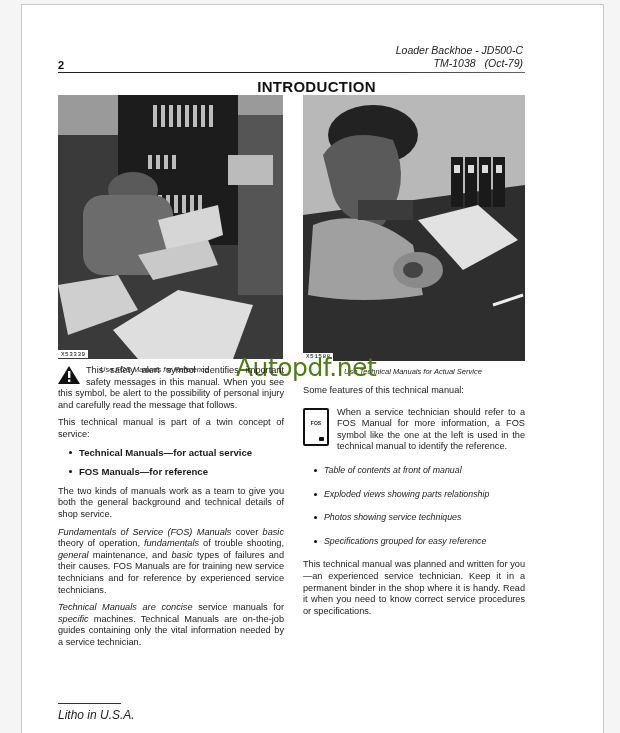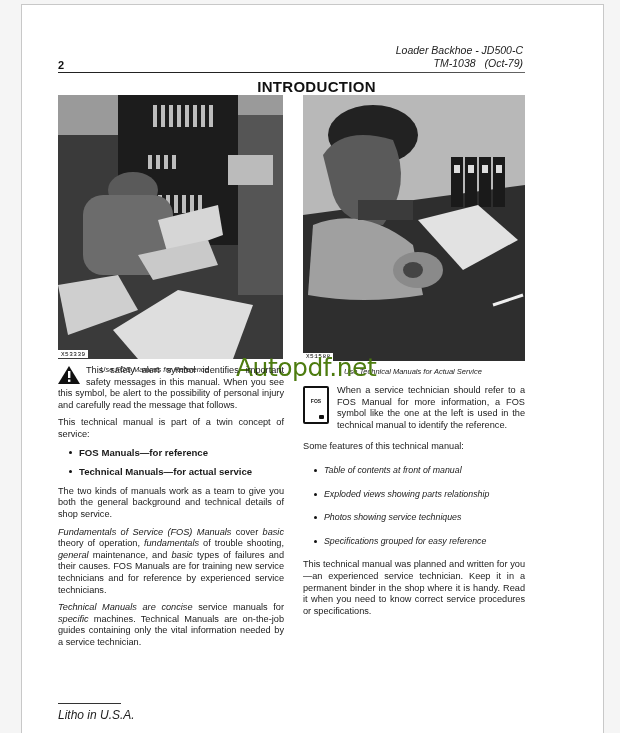--- a/index.html
+++ b/index.html
@@ -158,37 +158,37 @@
     <p>
       <svg class="warn-icon" viewBox="0 0 22 18">
         <polygon points="11,0 22,18 0,18" fill="#111"></polygon>
         <rect x="10" y="5" width="2.4" height="7" fill="#fff"></rect>
         <rect x="10" y="13.5" width="2.4" height="2.4" fill="#fff"></rect>
       </svg>
       <span>This safety alert symbol identifies important safety messages in this manual. When you see this symbol, be alert to the possibility of personal injury and carefully read the message that follows.</span>
     </p>
     <p>This technical manual is part of a twin concept of service:</p>
     <ul class="bullets left-bullets">
+      <li>Technical Manuals—for actual service</li>
       <li>FOS Manuals—for reference</li>
-      <li>Technical Manuals—for actual service</li>
     </ul>
     <p>The two kinds of manuals work as a team to give you both the general background and technical details of shop service.</p>
     <p><span class="it">Fundamentals of Service (FOS) Manuals</span><span> cover </span><span class="it">basic</span><span> theory of operation, </span><span class="it">fundamentals</span><span> of trouble shooting, </span><span class="it">general</span><span> maintenance, and </span><span class="it">basic</span><span> types of failures and their causes. FOS Manuals are for training new service technicians and for reference by experienced service technicians.</span></p>
     <p><span class="it">Technical Manuals are concise</span><span> service manuals for </span><span class="it">specific</span><span> machines. Technical Manuals are on-the-job guides containing only the vital information needed by a service technician.</span></p>
   </div>
 
   <div class="abs col" style="left:281px; top:380px; width:222px;">
+    <p style="clear:both; margin-bottom:10px;">Some features of this technical manual:</p>
     <p style="margin-bottom:10px;">
       <span class="fos-icon">
         <span class="lbl">FOS</span>
         <span class="dot"></span>
       </span>
       <span>When a service technician should refer to a FOS Manual for more information, a FOS symbol like the one at the left is used in the technical manual to identify the reference.</span>
     </p>
-    <p style="clear:both; margin-bottom:10px;">Some features of this technical manual:</p>
     <ul class="bullets right-bullets">
       <li>Table of contents at front of manual</li>
       <li>Exploded views showing parts relationship</li>
       <li>Photos showing service techniques</li>
       <li>Specifications grouped for easy reference</li>
     </ul>
     <p>This technical manual was planned and written for you—an experienced service technician. Keep it in a permanent binder in the shop where it is handy. Read it when you need to know correct service procedures or specifications.</p>
   </div>
 
   <div class="abs foot-rule"></div>

